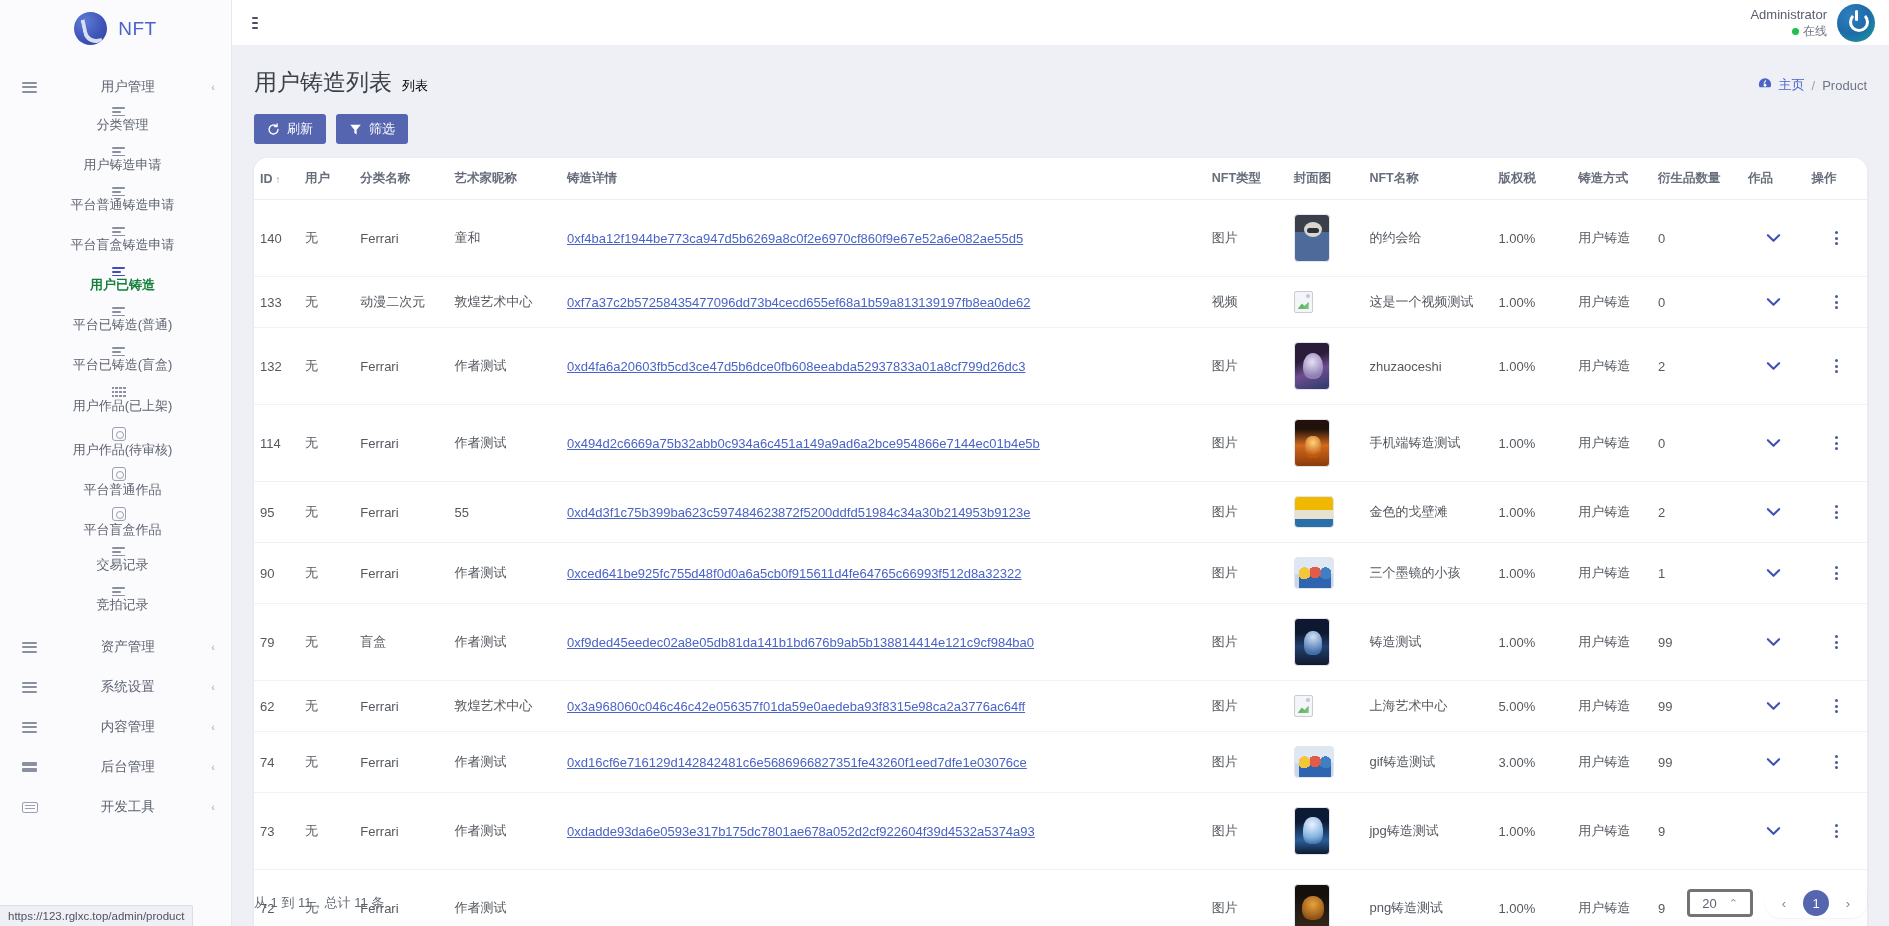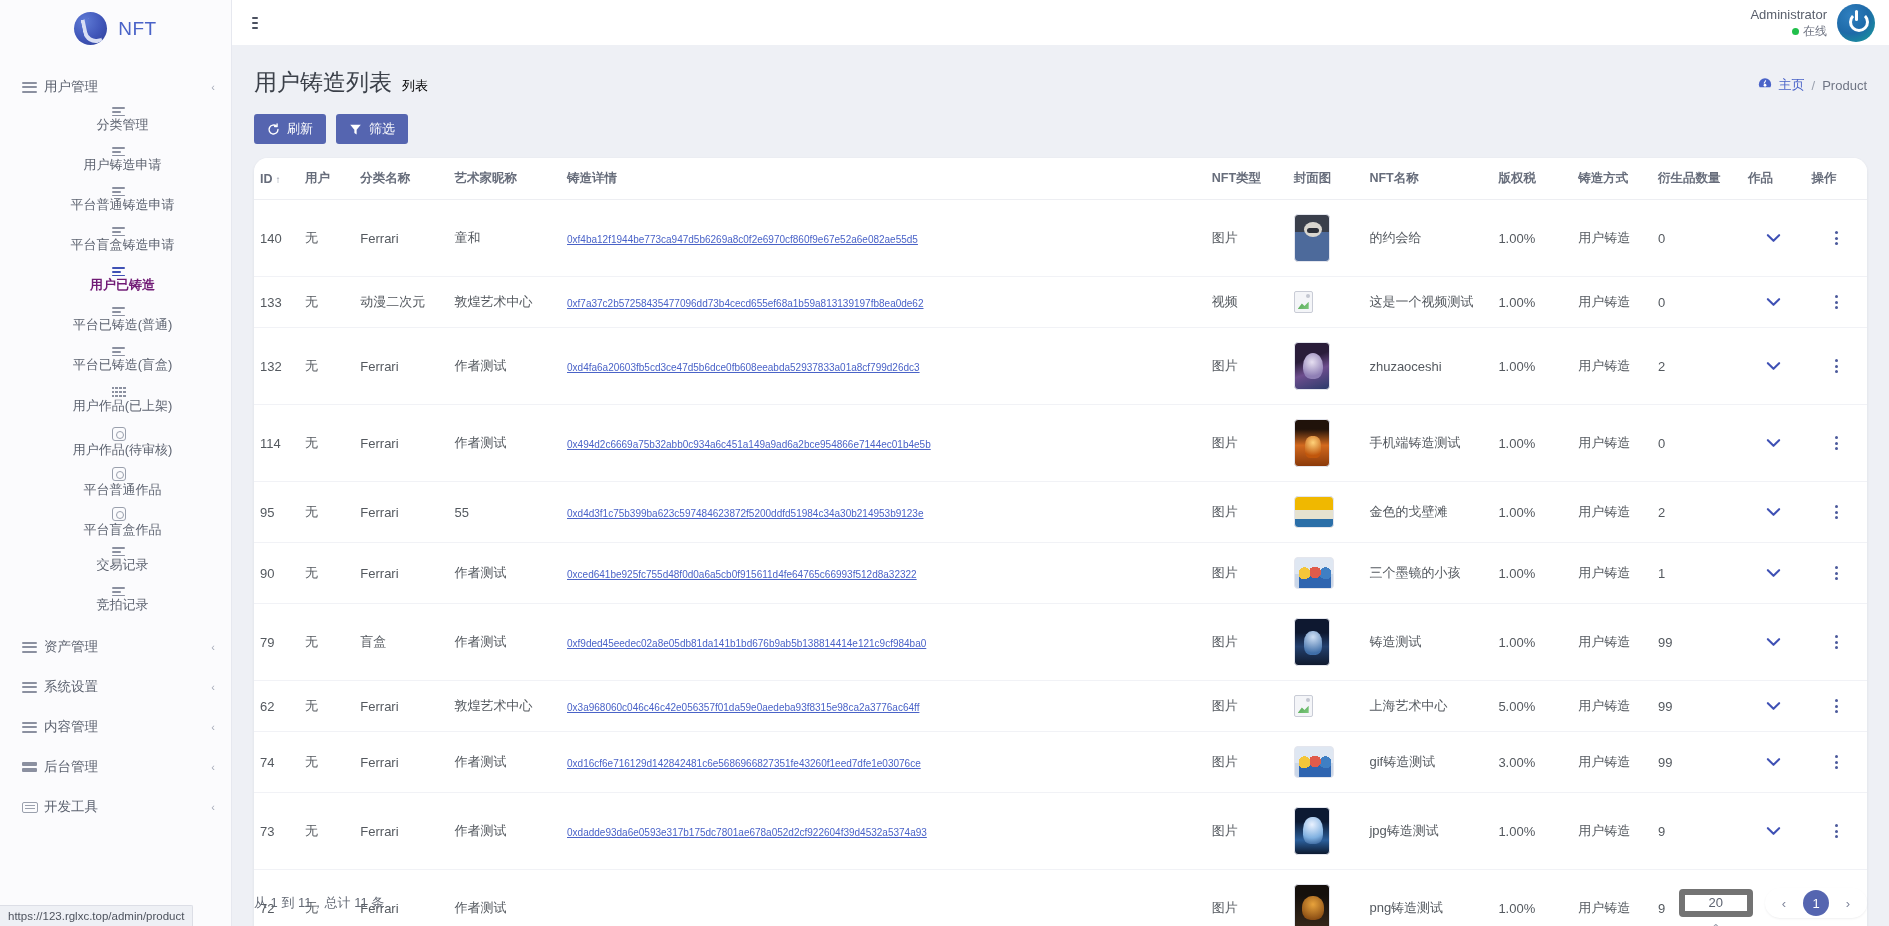--- a/index.html
+++ b/index.html
@@ -38,25 +38,25 @@
   }
   .brand-text { font-size: 19px; color: #4a63c8; letter-spacing: .5px; font-weight: 400; }
 
   .nav { flex: 1; padding-top: 10px; overflow: hidden; }
   .nav-item {
     display: flex; align-items: center;
     height: 40px; padding: 0 16px 0 22px;
     color: #5d6370; font-size: 13.5px; cursor: pointer; position: relative;
   }
   .nav-item .ico { width: 22px; display: inline-flex; align-items: center; justify-content: flex-start; }
-  .nav-item .txt { flex: 1; white-space: nowrap; }
+  .nav-item .txt { flex: 1; white-space: nowrap; text-align: center; }
   .nav-item .chev { font-size: 11px; color: #a5aab8; }
   .nav-item.sub { padding-left: 30px; font-size: 13px; flex-direction: column; }
   .nav-item.sub .ico { width: 22px; }
-  .nav-item.active { color: #701a75; font-weight: 700; }
+  .nav-item.active { color: #15803d; font-weight: 700; }
   .nav-item.active .ico .bars span { background: #3f51b5; }
 
   .bars { display: inline-flex; flex-direction: column; gap: 2.5px; width: 15px; }
   .bars span { display: block; height: 2px; background: #8b90a0; border-radius: 1px; width: 100%; }
   .bars.b2 span:nth-child(2) { width: 72%; }
   .bars.b2 span:nth-child(3) { width: 100%; }
   .bars.small { width: 13px; gap: 2px; }
   .bars.small span { height: 1.8px; }
   .grid-ico { display: inline-grid; grid-template-columns: repeat(4, 2.4px); grid-template-rows: repeat(3, 2.4px); gap: 1.6px; }
   .grid-ico i { background: #8b90a0; display: block; }
@@ -123,21 +123,21 @@
   thead th {
     font-size: 12.5px; color: #676d7b; font-weight: 700; text-align: left;
     padding: 12px 6px; border-bottom: 1px solid #edeef2; background: #fff;
     white-space: nowrap;
   }
   thead th .sort { color: #8a90a0; font-size: 10px; margin-left: 3px; }
   tbody td {
     font-size: 13px; color: #54595f; padding: 14px 6px;
     border-bottom: 1px solid #f1f2f6; vertical-align: middle;
   }
-  .link { color: #4a63c8; text-decoration: underline; font-size: 10px; cursor: pointer; word-break: break-all; }
+  .link { color: #4a63c8; text-decoration: underline; font-size: 13px; cursor: pointer; word-break: break-all; }
   .thumb {
     width: 36px; height: 48px; border-radius: 4px; border: 1px solid #e4e6ee;
     background: #e9ebf1; display: block; overflow: hidden; position: relative;
   }
   .thumb.sq { width: 40px; height: 32px; }
   .thumb.broken { width: 19px; height: 22px; border: 1px solid #c9ccd6; background: #f4f5f8; border-radius: 2px; }
   .thumb.broken::after {
     content: ""; position: absolute; left: 3px; bottom: 3px; width: 11px; height: 8px;
     background: linear-gradient(135deg, #63b463 40%, #7ec87e 100%); clip-path: polygon(0 100%, 38% 30%, 62% 62%, 100% 8%, 100% 100%);
   }
@@ -148,22 +148,22 @@
   .dots-cell { color: #4c5a9c; text-align: center; cursor: pointer; letter-spacing: 1px; font-size: 15px; line-height: 8px; }
   .dots-cell i { display: block; width: 3px; height: 3px; background: #4c5a9c; border-radius: 50%; margin: 2.2px auto; }
 
   .footer-row {
     position: absolute; left: 22px; right: 22px; bottom: 8px;
     display: flex; align-items: center; justify-content: space-between;
   }
   .footer-note { font-size: 13px; color: #636974; }
   .pager { display: flex; align-items: center; gap: 12px; }
   .pagesize {
-    height: 28px; border: 6px solid #737373; border-radius: 4px; background: #fff;
-    display: flex; align-items: center; gap: 12px; padding: 0 24px; font-size: 13px; color: #5d6370; cursor: pointer; flex-direction: column;
+    height: 28px; border: 3px solid #737373; border-radius: 4px; background: #fff;
+    display: flex; align-items: center; gap: 12px; padding: 0 12px; font-size: 13px; color: #5d6370; cursor: pointer;
   }
   .pagesize .caret { color: #9198a6; font-size: 11px; }
   .pagebtns { display: flex; align-items: center; gap: 6px; background: #fff; border-radius: 16px; padding: 2px 6px; box-shadow: 0 1px 2px rgba(60,64,80,.08); }
   .pg {
     width: 26px; height: 26px; border-radius: 50%; display: inline-flex; align-items: center;
     justify-content: center; font-size: 13px; color: #7e849a; cursor: pointer; background: transparent; border: none;
     font-family: "Liberation Sans", sans-serif;
   }
   .pg.active { background: #5565b0; color: #fff; }
 

